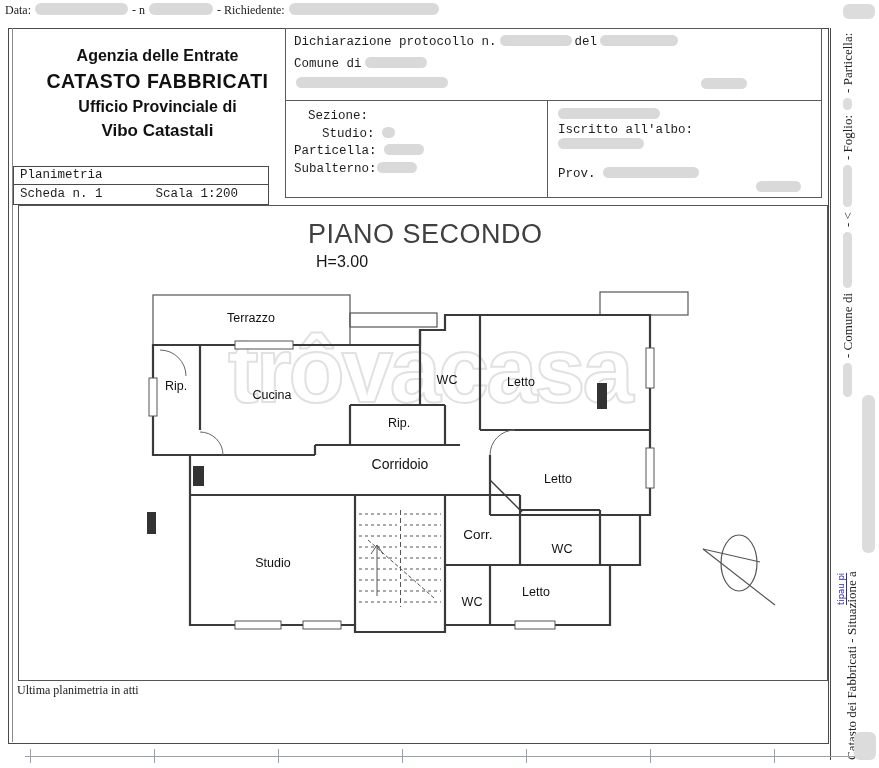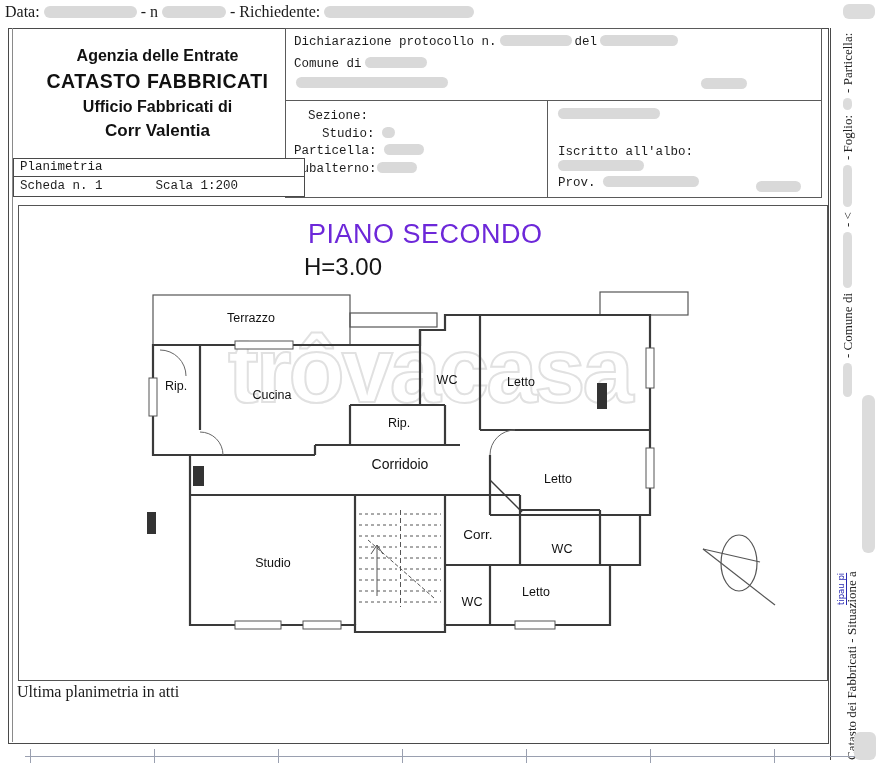--- a/index.html
+++ b/index.html
@@ -9,58 +9,58 @@
   .abs{position:absolute;}
   .mono{font-family:"Liberation Mono","DejaVu Sans Mono",monospace;font-size:12.5px;color:#1d1d1d;}
   .rd{display:inline-block;background:#d9d9d9;border-radius:7px;height:11px;vertical-align:-1px;}
   .rd12{height:12px;}
   
   .outer-border{left:8px;top:28px;width:819px;height:714px;border:1px solid #4a4a4a;}
   .inner-left-line{left:12px;top:28px;width:0;height:714px;border-left:1px solid #8a8a8a;}
   .plan-border{left:18px;top:205px;width:808px;height:474px;border:1px solid #555;}
   .strip-line{left:830px;top:28px;width:0;height:732px;border-left:1px solid #4a4a4a;}
   
-  .topline{left:5px;top:3px;font-size:16px;white-space:nowrap;}
+  .topline{left:5px;top:3px;font-size:12px;white-space:nowrap;}
   .topline .rd{margin:0 4px;}
   
   .agency{left:35px;top:44px;width:245px;text-align:center;font-family:"Liberation Sans",sans-serif;font-weight:bold;color:#111;}
   .agency .l1{font-size:16px;line-height:24px;}
   .agency .l2{font-size:19.5px;line-height:27px;letter-spacing:.5px;}
   .agency .l3{font-size:16px;line-height:24px;}
   .agency .l4{font-size:17px;line-height:24px;}
   
   .box{border:1px solid #5a5a5a;background:#fff;box-sizing:border-box;}
   .decl-box{left:285px;top:28px;width:537px;height:88px;padding:4px 8px;}
   .decl-row{margin-top:2px;white-space:nowrap;}
   .decl-row .rd{margin:0 3px;}
   .ident-box{left:285px;top:100px;width:263px;height:98px;padding:7px 8px;line-height:17.5px;}
   .comp-box{left:547px;top:100px;width:275px;height:98px;padding:7px 10px;line-height:15px;}
   .indent1{padding-left:14px;}
   .indent2{padding-left:28px;}
   
-  .plani-box{left:13px;top:158px;width:292px;height:39px;border:1px solid #4a4a4a;background:#fff;box-sizing:border-box;}
+  .plani-box{left:13px;top:166px;width:256px;height:39px;border:1px solid #4a4a4a;background:#fff;box-sizing:border-box;}
   .plani-row1{border-bottom:1px solid #4a4a4a;height:18px;padding:1px 0 0 6px;box-sizing:border-box;}
   .plani-row2{display:flex;padding:2px 0 0 6px;}
   .plani-row2 .scala{margin-left:53px;text-align:right;}
   
-  .plan-title{left:308px;top:219px;font-family:"Liberation Sans",sans-serif;font-size:27px;color:#6d28d9;letter-spacing:.5px;}
-  .plan-h{left:304px;top:253px;font-family:"Liberation Sans",sans-serif;font-size:24px;color:#161616;text-align:right;}
+  .plan-title{left:308px;top:219px;font-family:"Liberation Sans",sans-serif;font-size:27px;color:#404040;letter-spacing:.5px;}
+  .plan-h{left:316px;top:253px;font-family:"Liberation Sans",sans-serif;font-size:16px;color:#161616;text-align:right;}
   
   .watermark{left:228px;top:318px;font-family:"Liberation Sans",sans-serif;font-weight:bold;
              font-size:92px;letter-spacing:-3px;white-space:nowrap;color:transparent;
              -webkit-text-stroke:2px #dcdcdc;opacity:.85;}
   
   .vwrap{position:absolute;writing-mode:vertical-rl;transform:rotate(180deg);
          font-family:"Liberation Serif",serif;font-size:13px;color:#222;white-space:nowrap;}
   .vrd{display:inline-block;width:9px;background:#dcdcdc;border-radius:5px;margin:5px 0;}
   .vnote{position:absolute;writing-mode:vertical-rl;transform:rotate(180deg);
          font-family:"DejaVu Sans",sans-serif;font-size:8.5px;color:#2a2ab2;text-decoration:underline;}
   .blobv{background:#dcdcdc;border-radius:6px;}
   
-  .f-ultima{left:17px;top:683px;font-size:16px;}
+  .f-ultima{left:17px;top:683px;font-size:12px;}
   .f-data{left:17px;top:704px;font-size:14px;white-space:nowrap;}
   .f-data .rd{margin:0 4px;}
   .f-totale{left:17px;top:724px;font-size:14px;white-space:nowrap;}
   .ruler{left:25px;top:756px;width:830px;border-top:1px solid #9aa0b0;}
   .tick{top:749px;width:0;height:14px;border-left:1px solid #9aa0b0;}
   svg text{font-family:"Liberation Sans",sans-serif;fill:#111;}
 </style>
 </head>
 <body>
 
@@ -71,22 +71,22 @@
   </div>
 
   <div class="abs outer-border"></div>
   <div class="abs inner-left-line"></div>
   <div class="abs plan-border"></div>
   <div class="abs strip-line"></div>
 
   <div class="abs agency">
     <div class="l1">Agenzia delle Entrate</div>
     <div class="l2">CATASTO FABBRICATI</div>
-    <div class="l3">Ufficio Fabbricati di</div>
-    <div class="l4">Corr Valentia</div>
+    <div class="l3">Ufficio Provinciale di</div>
+    <div class="l4">Vibo Catastali</div>
   </div>
 
   <div class="abs box decl-box mono">
     <div class="decl-row">
       <span>Dichiarazione protocollo n.</span><span class="rd" style="width:72px"></span><span>del</span><span class="rd" style="width:78px"></span>
     </div>
     <div class="decl-row" style="margin-top:8px">
       <span>Comune di</span><span class="rd" style="width:62px"></span>
     </div>
     <span class="rd abs" style="left:10px;top:48px;width:152px"></span>
@@ -95,23 +95,23 @@
 
   <div class="abs box ident-box mono">
     <div class="indent1">Sezione:</div>
     <div class="indent2"><span>Studio:</span> <span class="rd" style="width:13px;border-radius:6px"></span></div>
     <div><span>Particella:</span> <span class="rd" style="width:40px"></span></div>
     <div><span>Subalterno:</span><span class="rd" style="width:40px"></span></div>
   </div>
 
   <div class="abs box comp-box mono">
     <div><span class="rd" style="width:102px"></span></div>
-    <div style="margin-top:22px">Iscritto all'albo:</div>
+    <div style="margin-top:0">Iscritto all'albo:</div>
     <div><span class="rd" style="width:86px"></span></div>
-    <div style="margin-top:1px"><span>Prov.</span> <span class="rd" style="width:96px"></span></div>
+    <div style="margin-top:14px"><span>Prov.</span> <span class="rd" style="width:96px"></span></div>
     <span class="rd abs" style="left:208px;top:80px;width:45px"></span>
   </div>
 
   <div class="abs plani-box mono">
     <div class="plani-row1">Planimetria</div>
     <div class="plani-row2">
       <span>Scheda n. 1</span>
       <span class="scala">Scala 1:200</span>
     </div>
   </div>

